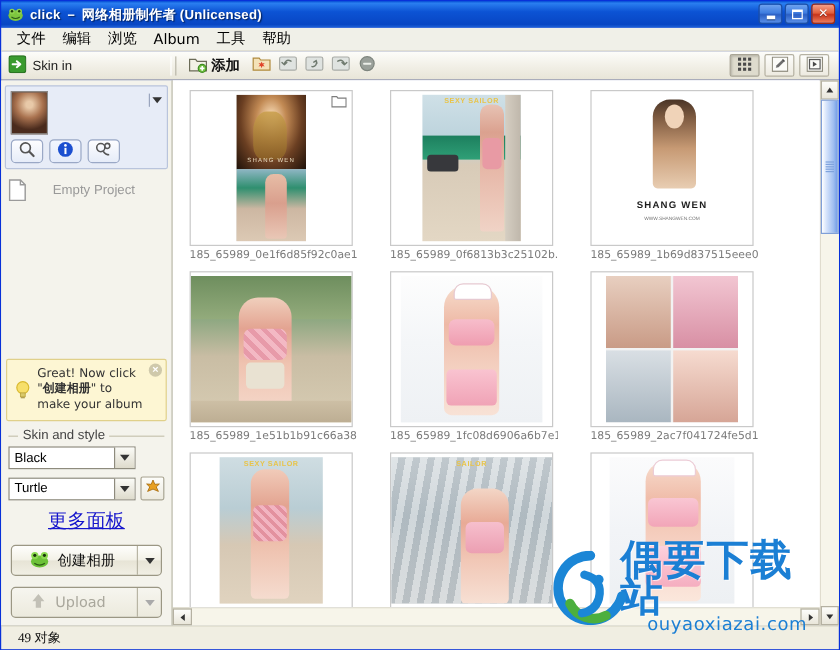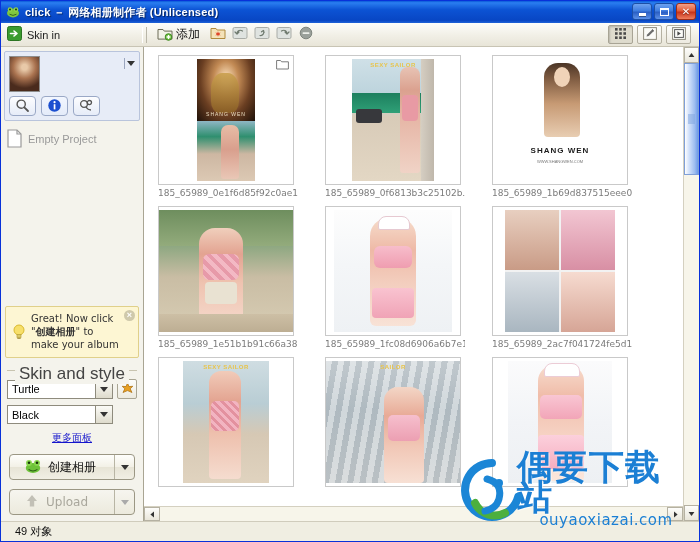--- a/index.html
+++ b/index.html
@@ -76,21 +76,21 @@
     box-sizing:border-box;position:relative;
   }
   .signin{
     display:flex;align-items:center;gap:5px;padding-left:6px;width:136px;box-sizing:border-box;
   }
   .signin .lbl{font-size:11px;color:#222;}
   .grip{width:3px;height:16px;border-left:1px solid #fff;border-right:1px solid #b9b6a8;margin:0 5px;}
   .tb-group{display:flex;align-items:center;gap:3px;}
   .tbtn{
     width:19px;height:19px;border:1px solid transparent;border-radius:2px;
-    display:flex;justify-content:center;box-sizing:border-box;
+    display:flex;align-items:center;justify-content:center;box-sizing:border-box;font-weight:bold;
   }
   .tbtn.add{width:auto;padding:0 4px;gap:3px;}
   .tbtn.add .lbl{font-size:12px;font-family:"DejaVu Sans",sans-serif;color:#111;}
   .right-tools{position:absolute;right:8px;top:2px;display:flex;align-items:center;gap:4px;}
   .rbtn{
     width:25px;height:19px;border:1px solid #b5b1a2;border-radius:2px;
     background:linear-gradient(180deg,#fdfdfb,#edeae0);
     display:flex;align-items:center;justify-content:center;box-sizing:border-box;
   }
   .rbtn.pressed{background:#dedbcd;box-shadow:inset 1px 1px 2px rgba(0,0,0,.18);border-color:#a8a495;}
@@ -121,62 +121,62 @@
   .vdiv{width:1px;height:11px;background:#9aa5be;}
   .caret{width:0;height:0;border-left:4px solid transparent;border-right:4px solid transparent;border-top:5px solid #333;}
   .pv-buttons{display:flex;gap:5px;}
   .circbtn{
     width:27px;height:20px;border:1px solid #9aa8c6;border-radius:4px;
     background:linear-gradient(180deg,#fdfdff,#e6ecf8);
     display:flex;align-items:center;justify-content:center;box-sizing:border-box;
   }
   .circbtn.info{background:linear-gradient(180deg,#f2f6ff,#e4ebf9);}
   .project-row{
-    display:flex;align-items:center;gap:6px;padding:8px 0 0 6px;
+    display:flex;align-items:center;gap:22px;padding:8px 0 0 6px;
   }
   .project-row .lbl{color:#999;font-size:11px;}
   .doc-icon{width:15px;height:19px;position:relative;}
   .sb-spacer{flex:1 1 auto;}
 
   .tip{
     margin:0 4px 6px 4px;background:#fdf6d3;border:1px solid #e0d08a;
     border-radius:2px;padding:5px 6px 6px 6px;box-sizing:border-box;
     display:flex;gap:5px;position:relative;min-height:52px;
   }
   .tip .bulb{flex:0 0 14px;display:flex;align-items:center;justify-content:center;}
   .tip .txt{font-size:10px;line-height:13px;color:#333;padding-right:10px;
     font-family:"DejaVu Sans","Liberation Sans",sans-serif;}
   .tip .txt b{font-weight:bold;}
   .tip .x{position:absolute;right:3px;top:3px;width:11px;height:11px;border-radius:50%;
      background:#cfc9ab;display:flex;align-items:center;justify-content:center;}
   .tip .x span{color:#fff;font-size:9px;line-height:1;font-weight:bold;}
 
   .fieldset{margin:0 6px 0 6px;position:relative;padding-top:9px;}
   .fs-line{border-top:1px solid #c8c4b0;position:absolute;left:0;right:0;top:6px;}
-  .fs-legend{position:absolute;left:8px;top:0;background:#f4f3ec;padding:0 4px;font-size:17px;color:#444;}
+  .fs-legend{position:absolute;left:8px;top:0;background:#f4f3ec;padding:0 4px;font-size:11px;color:#444;}
   .combo-row{display:flex;align-items:center;gap:4px;margin-top:6px;}
   .combo{
     flex:1 1 auto;height:19px;border:1px solid #8e8b7d;background:#fff;
     display:flex;align-items:center;justify-content:space-between;
     box-sizing:border-box;padding-left:4px;
   }
   .combo .val{font-size:11px;color:#000;}
   .combo .btn{
     width:16px;height:17px;margin:0 0 0 0;flex:0 0 16px;
     background:linear-gradient(180deg,#fbfbf7,#dedbcc);
     border-left:1px solid #8e8b7d;
     display:flex;align-items:center;justify-content:center;
   }
   .sq-btn{
     width:20px;height:20px;border:1px solid #a9a593;border-radius:2px;
     background:linear-gradient(180deg,#fdfdfa,#eceadf);
     display:flex;align-items:center;justify-content:center;box-sizing:border-box;flex:0 0 20px;
   }
   .morelink{text-align:center;margin-top:7px;}
-  .morelink a{color:#1515cc;font-size:10px;text-decoration:underline;
+  .morelink a{color:#1515cc;font-size:16px;text-decoration:underline;
     font-family:"DejaVu Sans","Liberation Sans",sans-serif;}
 
   .bigbtns{padding:0 8px 6px 8px;}
   .bigbtn{
     height:26px;border:1px solid #9b9784;border-radius:4px;
     background:linear-gradient(180deg,#fefefc 0%,#f3f1e7 48%,#e7e4d6 52%,#f1efe4 100%);
     display:flex;align-items:center;box-sizing:border-box;margin-top:9px;
     position:relative;padding-left:14px;gap:6px;
   }
   .bigbtn .lbl{font-size:12px;color:#111;font-family:"DejaVu Sans","Liberation Sans",sans-serif;}
@@ -237,21 +237,21 @@
   }
   .hs-arrow{width:16px;flex:0 0 16px;border:1px solid #b5b1a2;box-sizing:border-box;
     background:linear-gradient(180deg,#fdfdfb,#e9e6da);display:flex;align-items:center;justify-content:center;}
   .hs-track{flex:1 1 auto;background:#f7f5ea;}
 
   
   .statusbar{
     height:20px;flex:0 0 20px;background:#f0eee2;border-top:1px solid #d0ccbc;
     display:flex;align-items:center;padding-left:14px;box-sizing:border-box;
   }
-  .statusbar .txt{font-size:11px;color:#111;font-family:Liberation Sans, sans-serif;}
+  .statusbar .txt{font-size:11px;color:#111;font-family:Liberation Serif, serif;}
 
   
   .watermark{
     position:absolute;right:4px;bottom:18px;width:234px;height:66px;
     pointer-events:none;display:flex;align-items:center;
   }
   .wm-logo{position:relative;width:62px;height:62px;flex:0 0 62px;}
   .wm-text{flex:1 1 auto;display:flex;flex-direction:column;align-items:center;margin-left:-6px;}
   .wm-cn{font-size:35px;font-weight:bold;color:#1b7fd4;letter-spacing:1px;
     font-family:"DejaVu Sans","Liberation Sans",sans-serif;line-height:30px;
@@ -282,20 +282,28 @@
         </div>
       <div class="tb-btn max">
           <div class="max-box"></div>
         </div>
       <div class="tb-btn close">
           <span class="glyph">✕</span>
         </div>
     </div>
   </div>
 
+  <div class="menubar">
+    <div class="menu-item">文件</div>
+    <div class="menu-item">编辑</div>
+    <div class="menu-item">浏览</div>
+    <div class="menu-item">Album</div>
+    <div class="menu-item">工具</div>
+    <div class="menu-item">帮助</div>
+  </div>
 
   <div class="toolbar">
     <div class="signin">
       <span>
         <svg width="15" height="15" viewBox="0 0 15 15">
           <rect x="0.5" y="0.5" width="14" height="14" rx="2" fill="#3a9b2f" stroke="#2b7523"></rect>
           <path d="M3.5 7.5 H9 M7 5 L10 7.5 L7 10" stroke="#fff" stroke-width="1.6" fill="none" stroke-linecap="round" stroke-linejoin="round"></path>
         </svg>
       </span>
       <span class="lbl">Skin in</span>
@@ -463,42 +471,42 @@
             <span>×</span>
           </div>
       </div>
 
       <div class="fieldset">
         <div class="fs-line"></div>
         <div class="fs-legend">Skin and style</div>
 
         <div class="combo-row">
           <div class="combo">
+            <span class="val">Black</span>
+            <span class="btn">
+              <span class="caret"></span>
+            </span>
+          </div>
+          <div style="width:20px;flex:0 0 20px;"></div>
+        </div>
+
+        <div class="combo-row">
+          <div class="combo">
             <span class="val">Turtle</span>
             <span class="btn">
               <span class="caret"></span>
             </span>
           </div>
           <div class="sq-btn">
             <span>
               <svg width="13" height="13" viewBox="0 0 13 13">
                 <path d="M6.5 1 L8 4.6 L11.8 4.3 L9.2 6.8 L11 10.5 L6.5 8.6 L2 10.5 L3.8 6.8 L1.2 4.3 L5 4.6 z" fill="#e8a021" stroke="#a86b0d" stroke-width=".7"></path>
               </svg>
             </span>
           </div>
-        </div>
-
-        <div class="combo-row">
-          <div class="combo">
-            <span class="val">Black</span>
-            <span class="btn">
-              <span class="caret"></span>
-            </span>
-          </div>
-          <div style="width:20px;flex:0 0 20px;"></div>
         </div>
 
         <div class="morelink">
           <a href="#">更多面板</a>
         </div>
       </div>
 
       <div class="bigbtns">
         <div class="bigbtn">
           <span>

